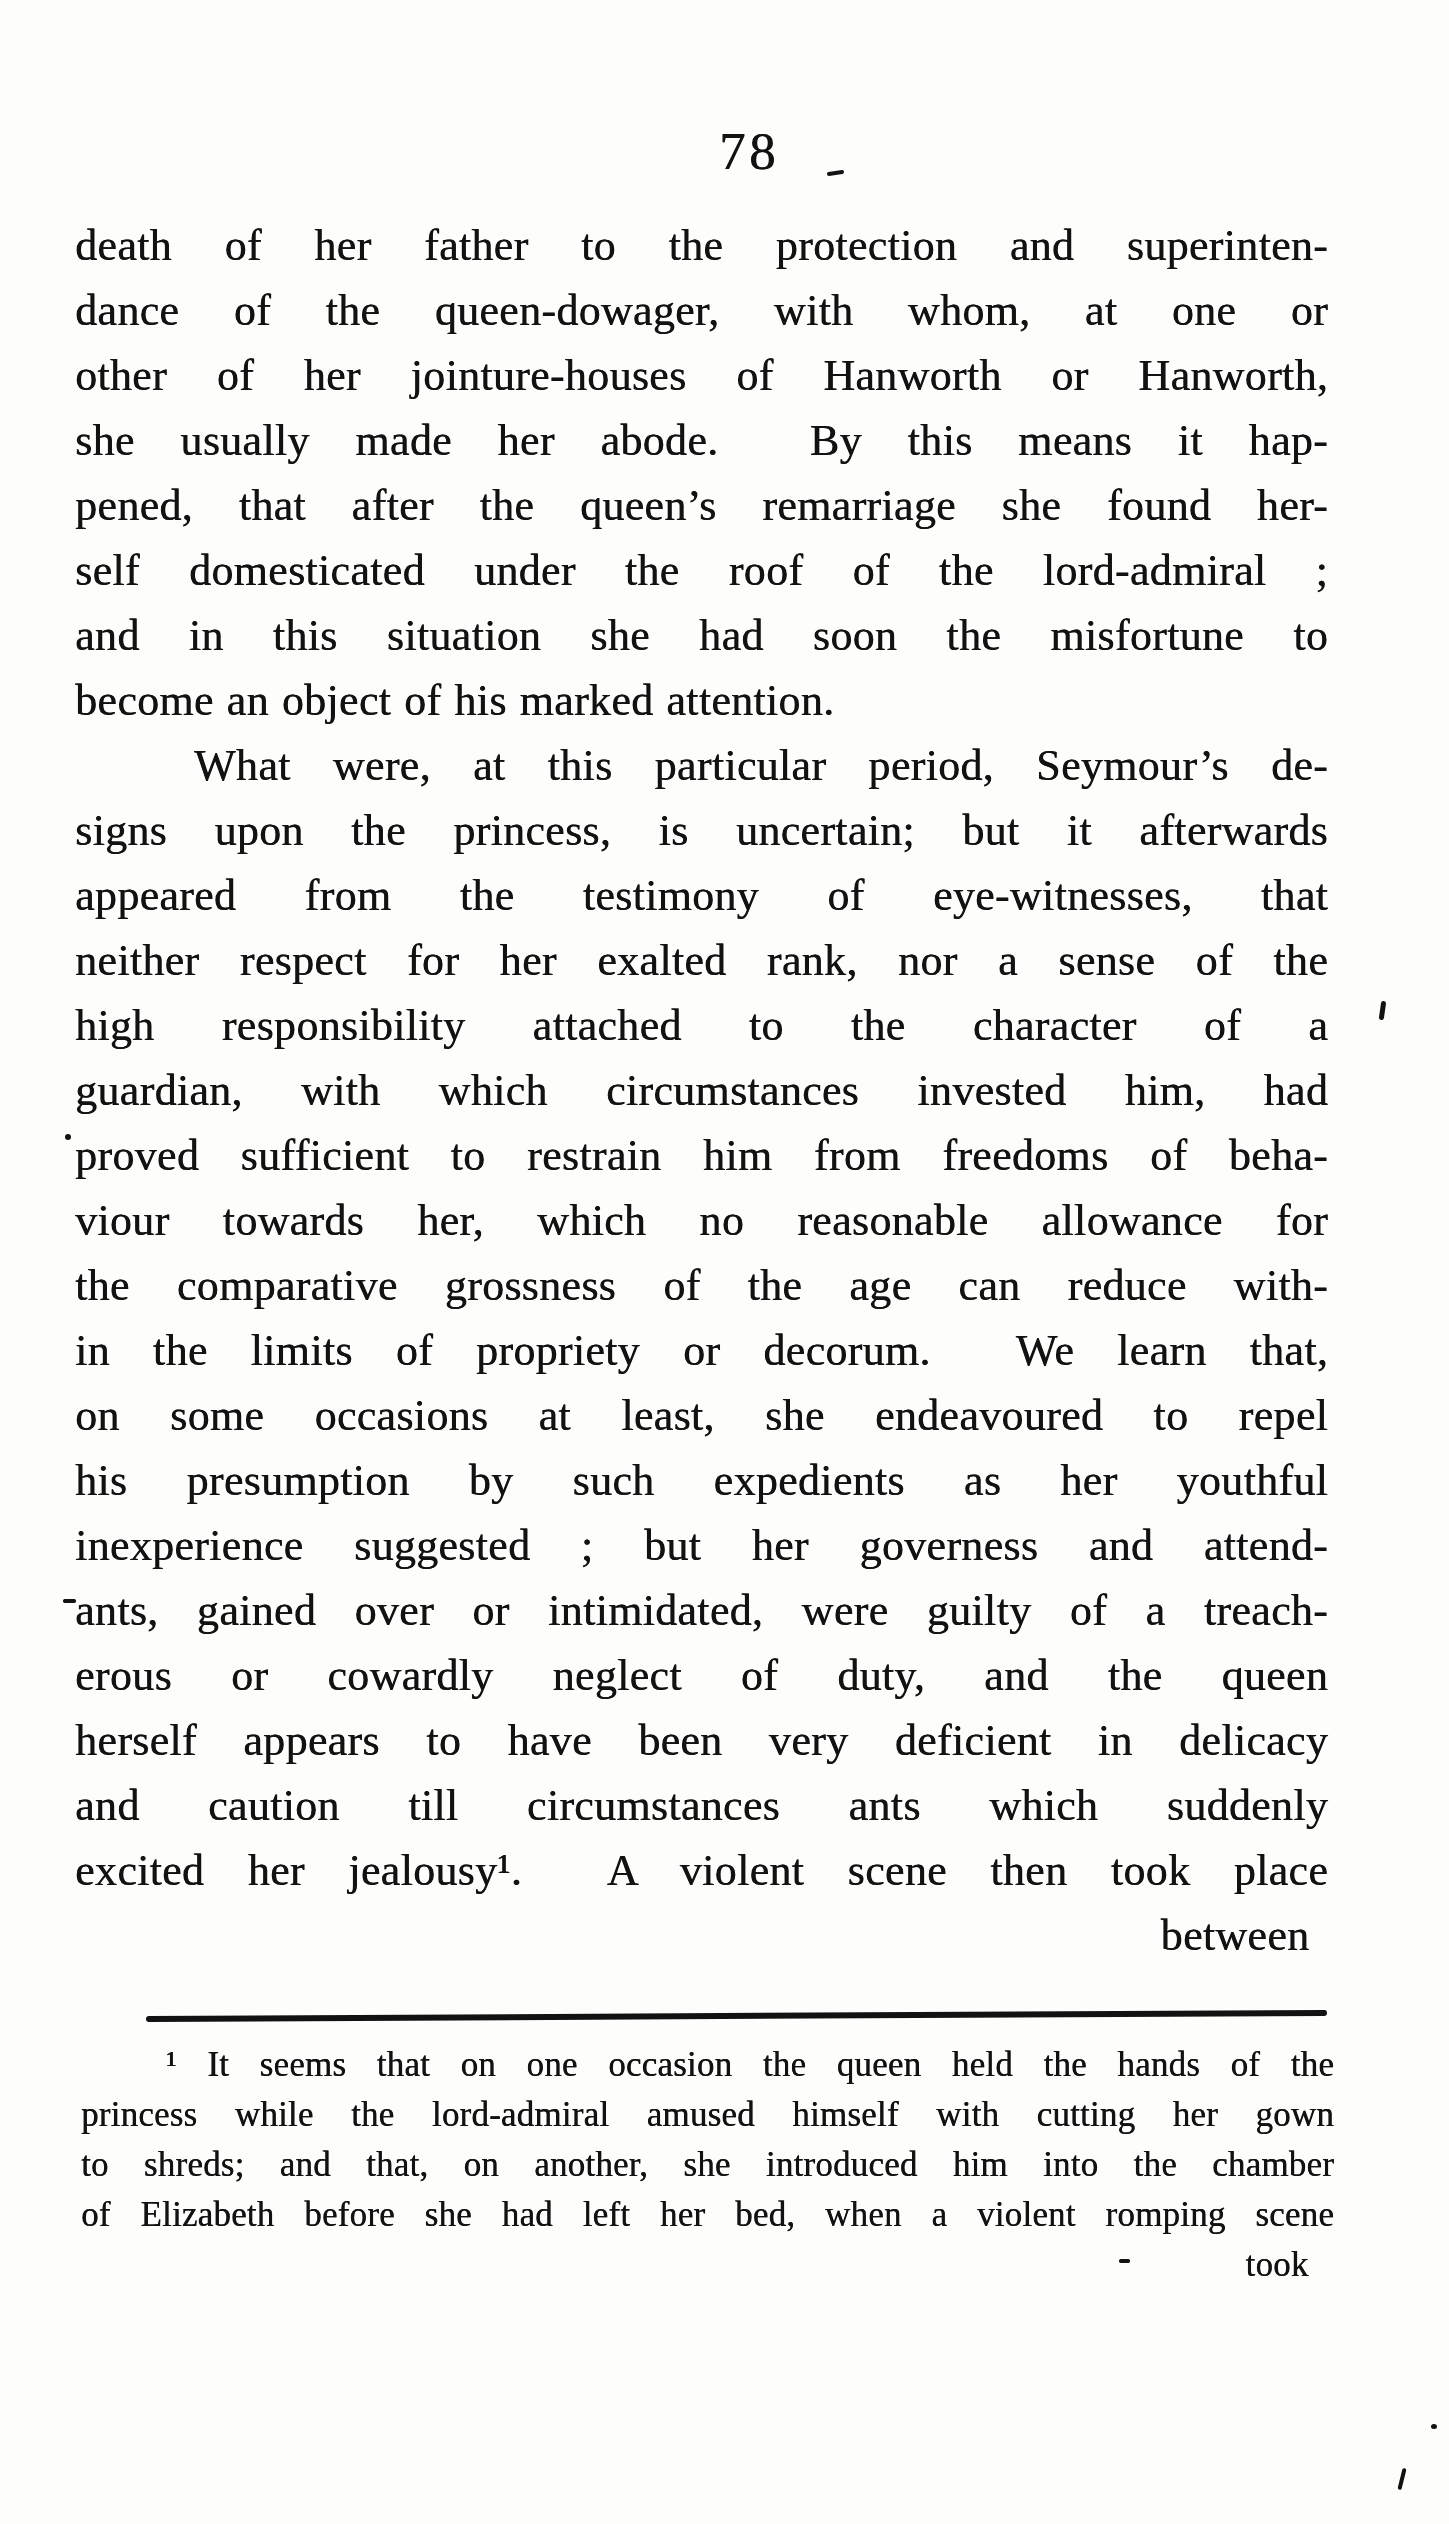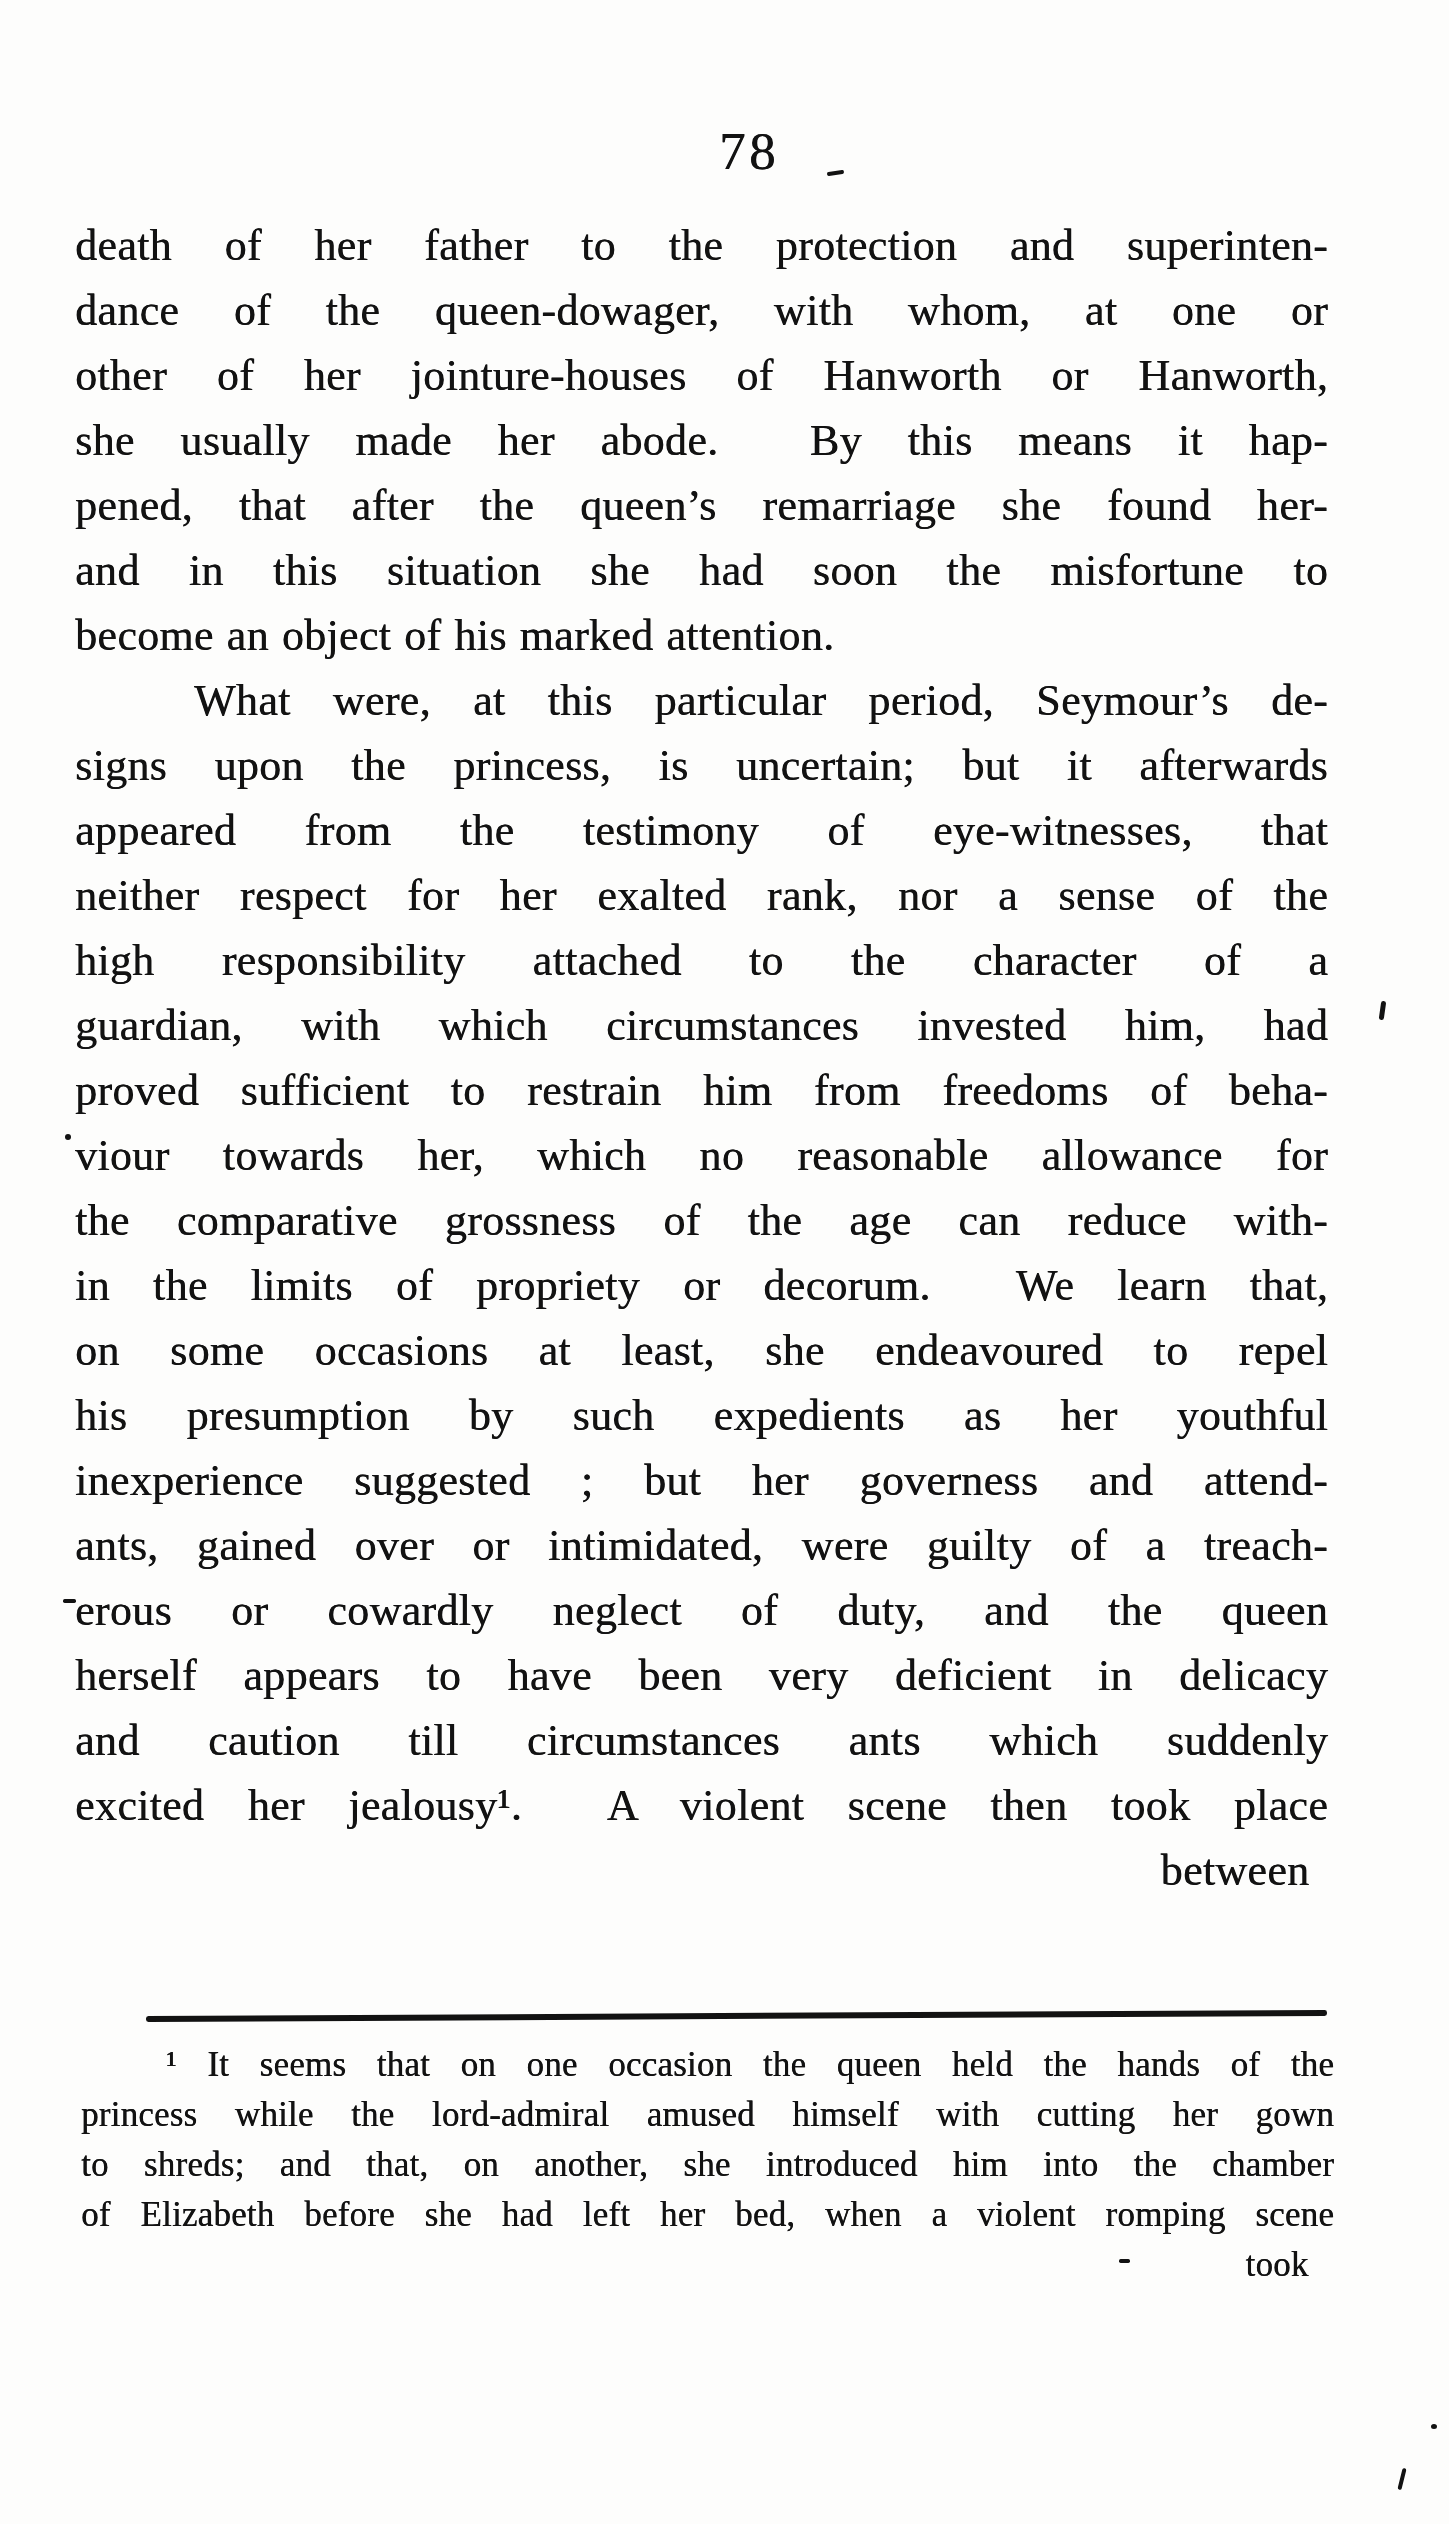--- a/index.html
+++ b/index.html
@@ -70,20 +70,21 @@
 <div class="page">
 
   <div class="page-number">78</div>
 
   <div class="body-block">
       <div class="line justify">death of her father to the protection and superinten-</div>
       <div class="line justify">dance of the queen-dowager, with whom, at one or</div>
       <div class="line justify">other of her jointure-houses of Hanworth or Hanworth,</div>
       <div class="line justify">she usually made her abode.&nbsp; By this means it hap-</div>
       <div class="line justify">pened, that after the queen’s remarriage she found her-</div>
+      <div class="line justify">self domesticated under the roof of the lord-admiral ;</div>
       <div class="line justify">and in this situation she had soon the misfortune to</div>
       <div class="line left">become an object of his marked attention.</div>
       <div class="line justify" style="text-indent: 119px;">What were, at this particular period, Seymour’s de-</div>
       <div class="line justify">signs upon the princess, is uncertain; but it afterwards</div>
       <div class="line justify">appeared from the testimony of eye-witnesses, that</div>
       <div class="line justify">neither respect for her exalted rank, nor a sense of the</div>
       <div class="line justify">high responsibility attached to the character of a</div>
       <div class="line justify">guardian, with which circumstances invested him, had</div>
       <div class="line justify">proved sufficient to restrain him from freedoms of beha-</div>
       <div class="line justify">viour towards her, which no reasonable allowance for</div>

